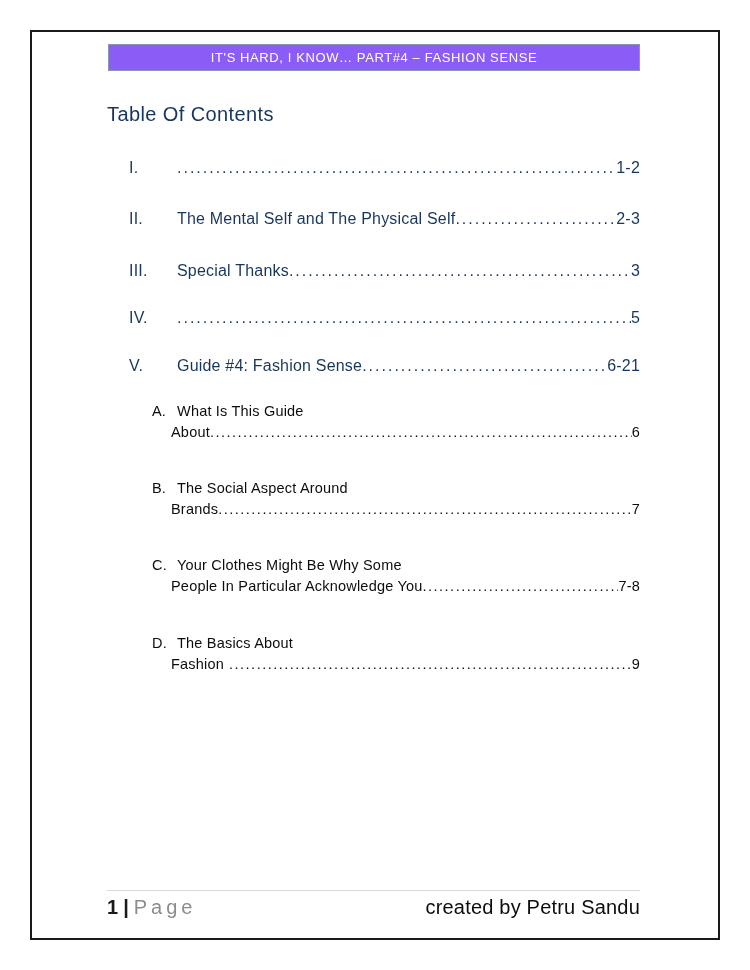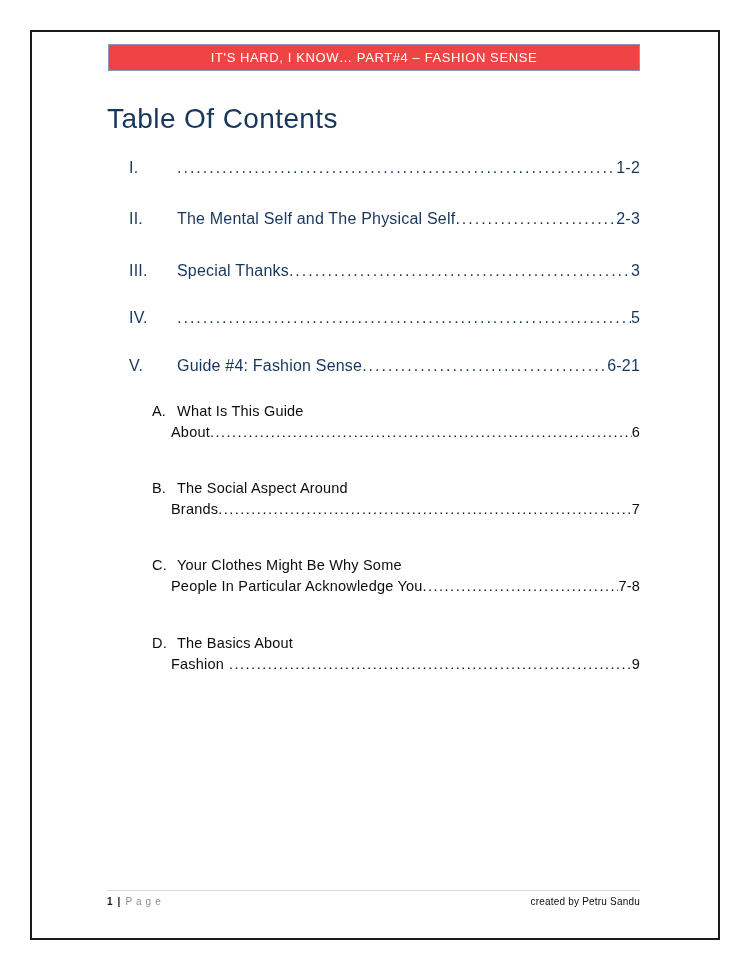--- a/index.html
+++ b/index.html
@@ -14,33 +14,33 @@
     position: absolute;
     left: 30px; top: 30px;
     width: 690px; height: 910px;
     background: #ffffff;
     border: 2px solid #1a1a1a;
   }
   .banner {
     position: absolute;
     left: 76px; top: 12px;
     width: 532px; height: 27px;
-    background: #ef4444;
+    background: #8b5cf6;
     border: 1px solid #8798b3;
     color: #ffffff;
     font-size: 13px;
     letter-spacing: 0.6px;
     text-align: center;
     line-height: 25px;
     white-space: nowrap;
   }
   .doc-title {
     position: absolute;
     left: 75px; top: 71px;
-    font-size: 28px;
+    font-size: 20px;
     letter-spacing: 0.4px;
     color: #17365D;
   }
   .toc-row {
     position: absolute;
     left: 97px;
     width: 511px;
     display: flex;
     align-items: baseline;
     font-size: 16px;
@@ -81,21 +81,21 @@
     width: 533px; height: 1px;
     background: #d9d9d9;
   }
   .footer {
     position: absolute;
     left: 75px; top: 864px;
     width: 533px;
     display: flex;
     justify-content: space-between;
     align-items: baseline;
-    font-size: 10px;
+    font-size: 20px;
   }
   .footer .left { color: #1a1a1a; }
   .footer .pgnum { font-weight: bold; color: #1a1a1a; }
   .footer .sep { font-weight: bold; color: #1a1a1a; margin: 0 5px; }
   .footer .pgword { color: #8c8c8c; letter-spacing: 4px; }
   .footer .credit { color: #0d0d0d; letter-spacing: 0.2px; margin-left: 14px; }
 </style>
 </head>
 <body>
 

